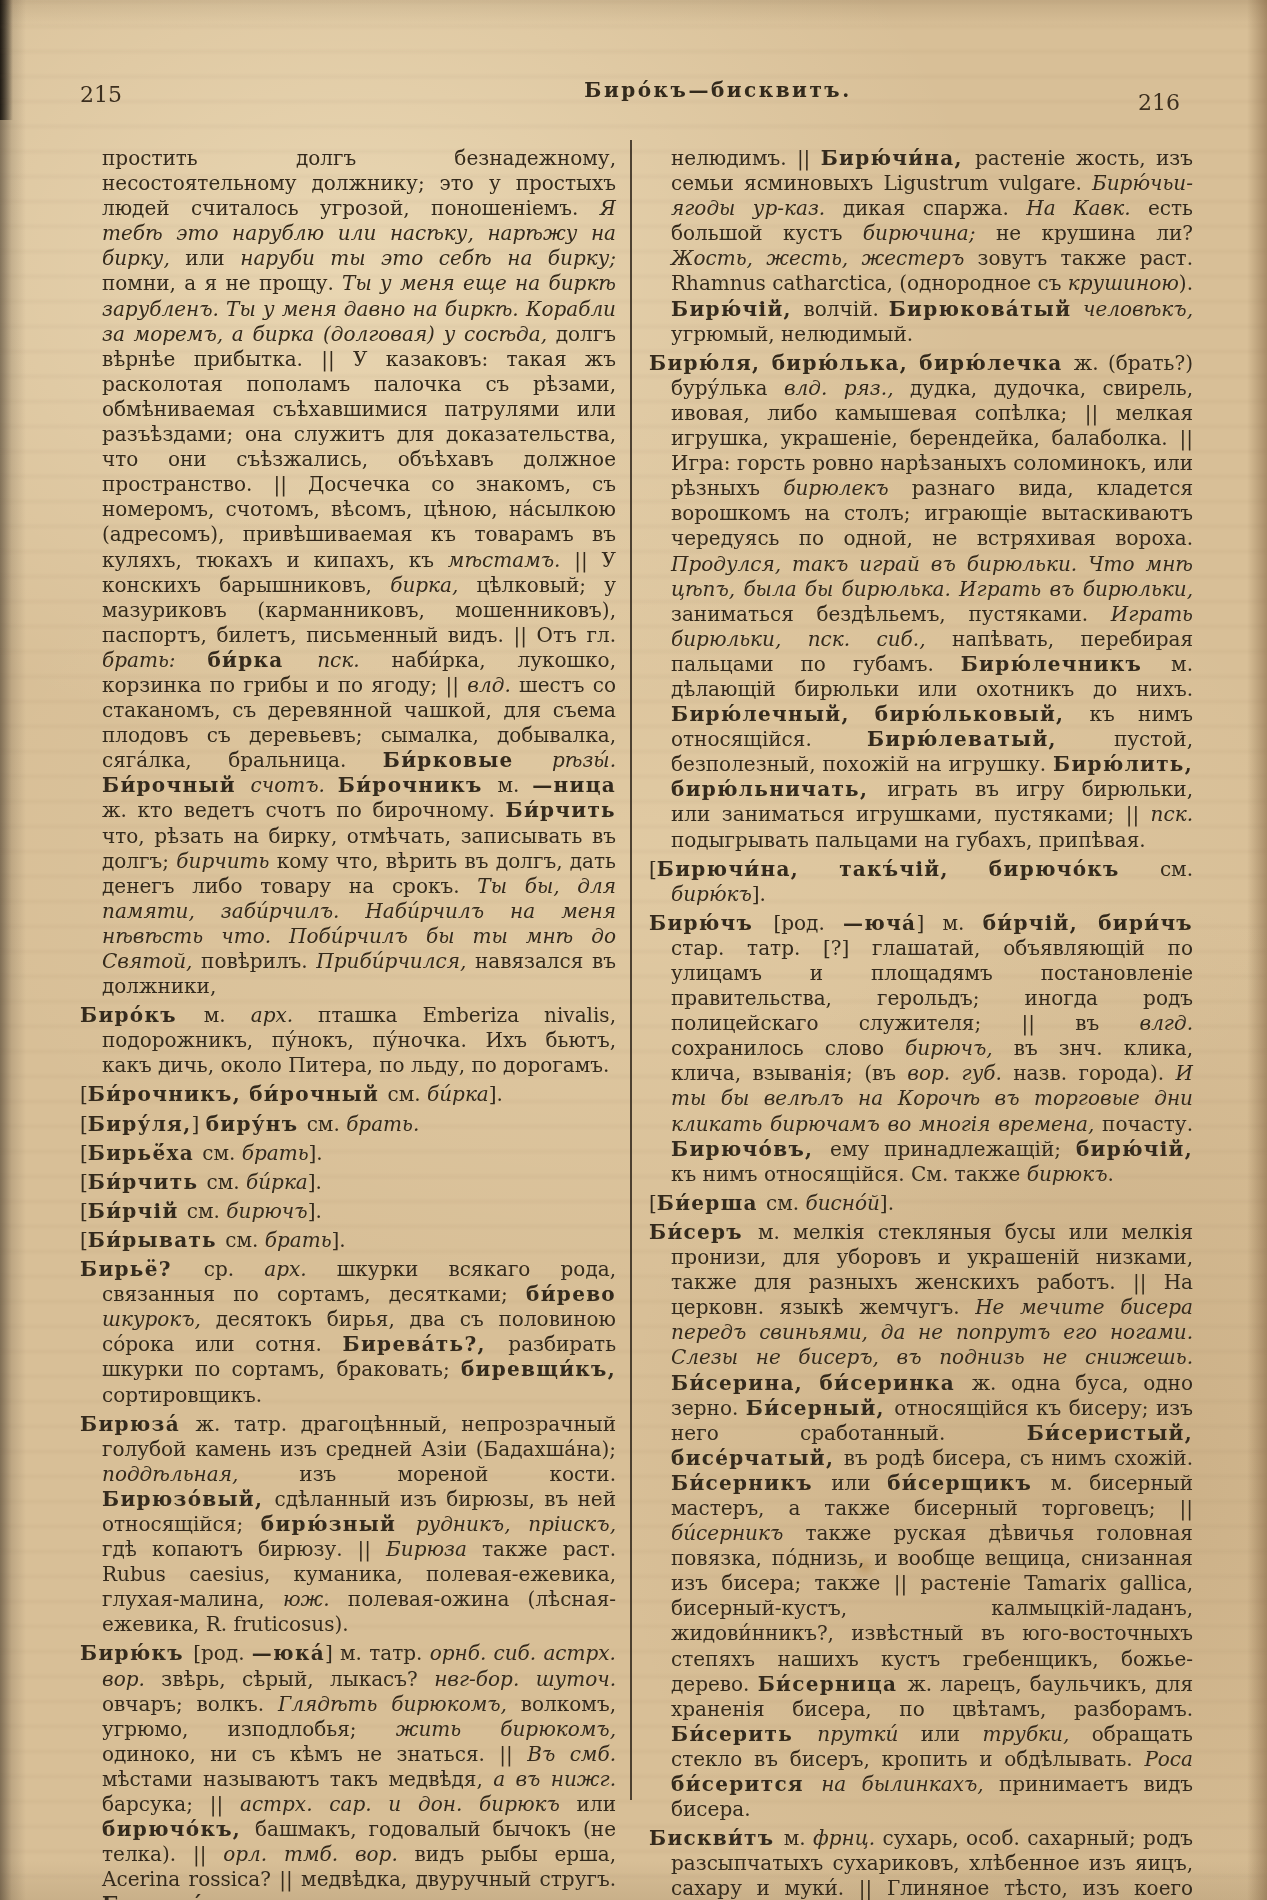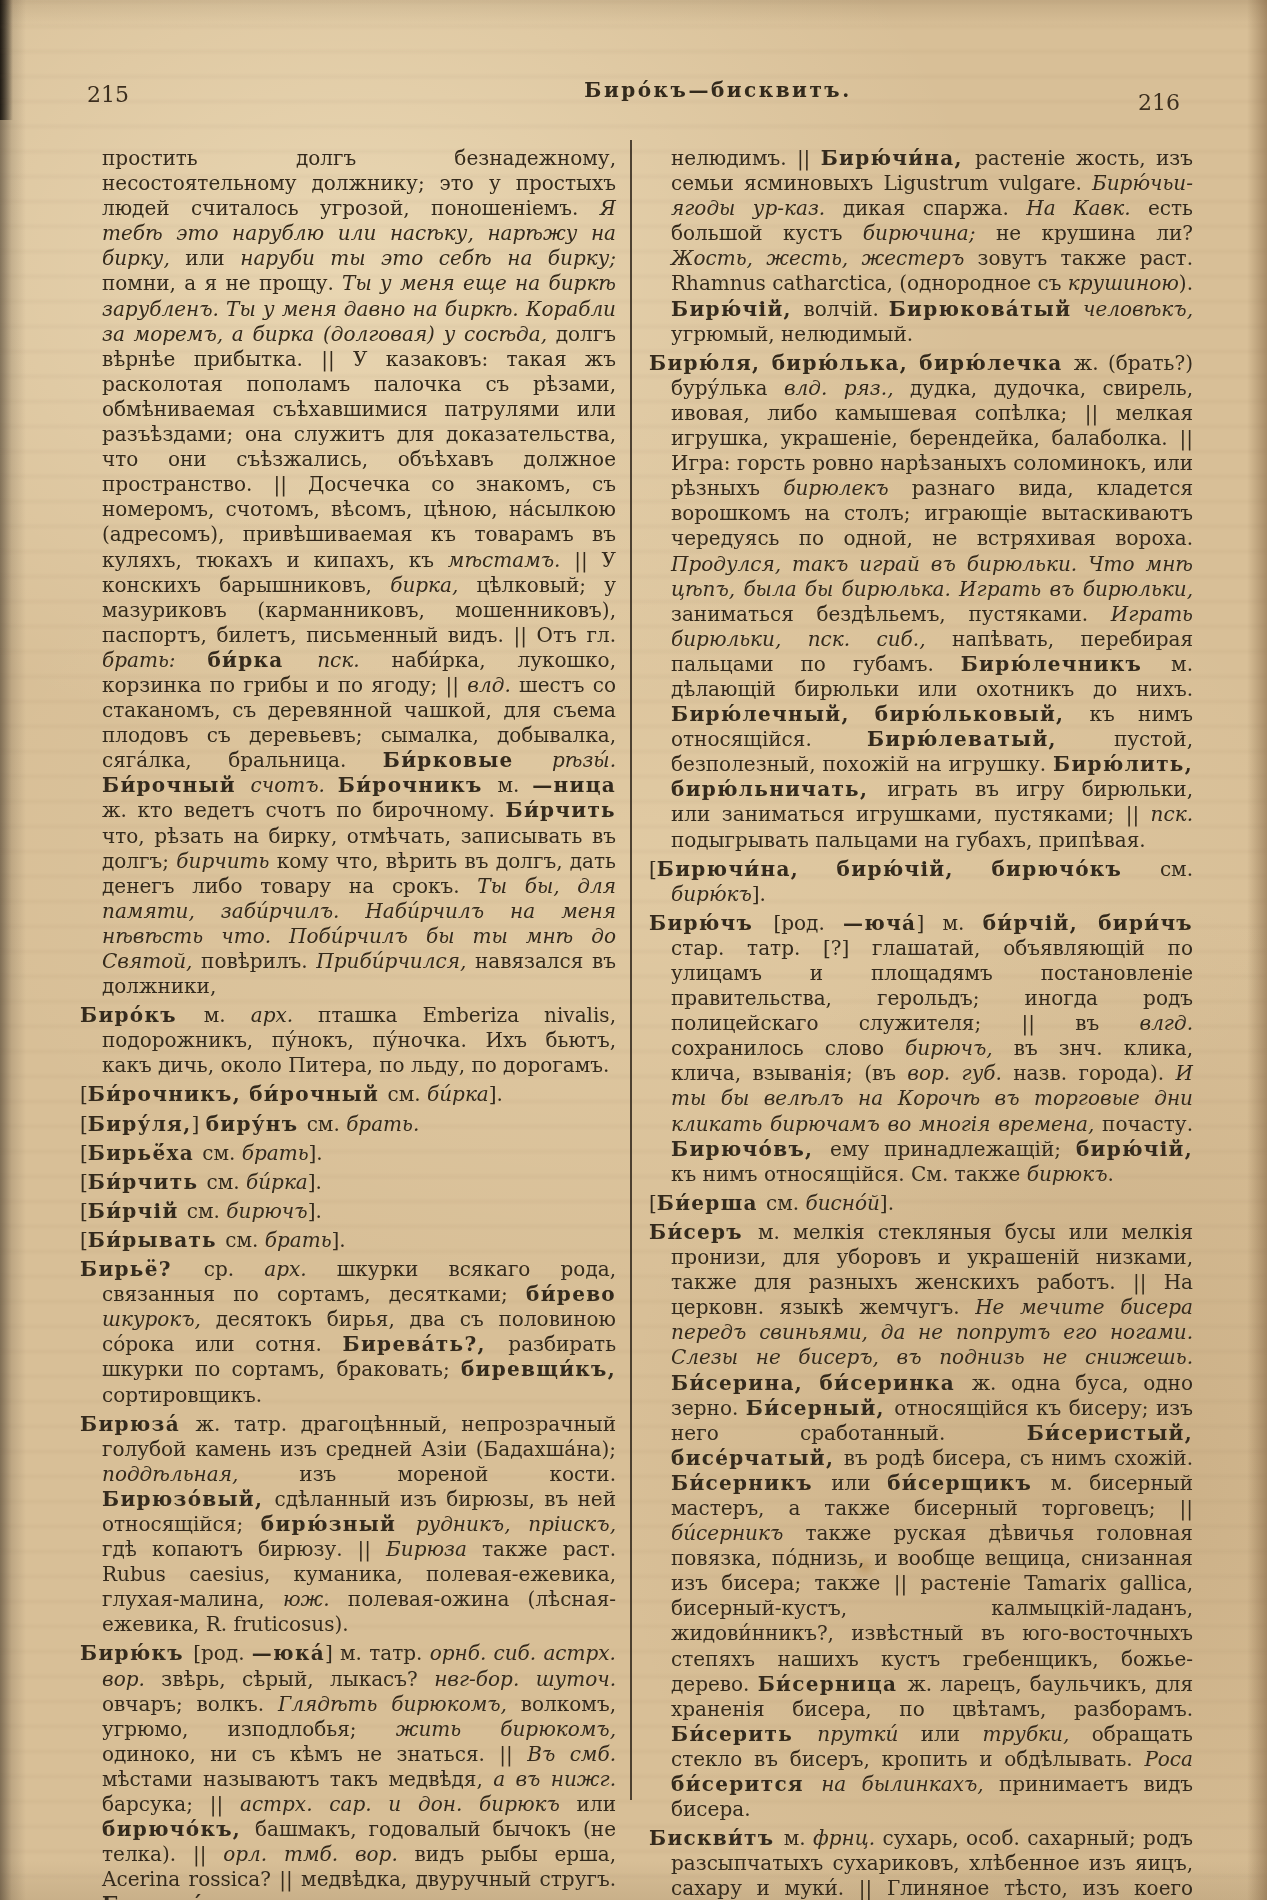--- a/index.html
+++ b/index.html
@@ -30,21 +30,21 @@
   .showthrough{
     position:absolute;left:0;top:0;right:0;bottom:0;pointer-events:none;
     background:repeating-linear-gradient(180deg, rgba(112,88,60,0.045) 0 3px, rgba(112,88,60,0) 3px 25px);
     filter:blur(1.2px);
   }
   .stain{
     position:absolute;left:852px;top:1556px;width:26px;height:22px;border-radius:50%;
     background:radial-gradient(ellipse at center, rgba(160,110,40,0.35), rgba(160,110,40,0) 70%);
   }
   .pagenum{position:absolute;font-size:22px;color:#3c2f1f;}
-  .pagenum-left{left:87px;top:82px;}
+  .pagenum-left{left:80px;top:82px;}
   .pagenum-right{left:1138px;top:90px;}
   .running-title{
     position:absolute;top:78px;left:718px;transform:translateX(-50%);
     font-size:20px;font-weight:bold;letter-spacing:2.5px;color:#332a1c;white-space:nowrap;
   }
   .divider{
     position:absolute;left:630px;top:140px;width:2px;height:1660px;
     background:rgba(45,35,24,0.82);
   }
   .col{
@@ -81,18 +81,18 @@
     <p class="para entry"><span>[</span><span class="bd">Би́рчить </span><span>см. </span><span class="it">би́рка</span><span>].</span></p>
     <p class="para entry"><span>[</span><span class="bd">Би́рчій </span><span>см. </span><span class="it">бирючъ</span><span>].</span></p>
     <p class="para entry"><span>[</span><span class="bd">Би́рывать </span><span>см. </span><span class="it">брать</span><span>].</span></p>
     <p class="para entry"><span class="bd">Бирьё? </span><span>ср. </span><span class="it">арх. </span><span>шкурки всякаго рода, связанныя по сортамъ, десятками; </span><span class="bd">би́рево </span><span class="it">шкурокъ, </span><span>десятокъ бирья, два съ половиною со́рока или сотня. </span><span class="bd">Бирева́ть?, </span><span>разбирать шкурки по сортамъ, браковать; </span><span class="bd">биревщи́къ, </span><span>сортировщикъ.</span></p>
     <p class="para entry"><span class="bd">Бирюза́ </span><span>ж. татр. драгоцѣнный, непрозрачный голубой камень изъ средней Азіи (Бадахша́на); </span><span class="it">поддѣльная, </span><span>изъ мореной кости. </span><span class="bd">Бирюзо́вый, </span><span>сдѣланный изъ бирюзы, въ ней относящійся; </span><span class="bd">бирю́зный </span><span class="it">рудникъ, пріискъ, </span><span>гдѣ копаютъ бирюзу. || </span><span class="it">Бирюза </span><span>также раст. Rubus caesius, куманика, полевая-ежевика, глухая-малина, </span><span class="it">юж. </span><span>полевая-ожина (лѣсная-ежевика, R. fruticosus).</span></p>
     <p class="para entry"><span class="bd">Бирю́къ </span><span>[род. </span><span class="bd">—юка́</span><span>] м. татр. </span><span class="it">орнб. сиб. астрх. вор. </span><span>звѣрь, сѣрый, лыкасъ? </span><span class="it">нвг-бор. шуточ. </span><span>овчаръ; волкъ. </span><span class="it">Глядѣть бирюкомъ, </span><span>волкомъ, угрюмо, изподлобья; </span><span class="it">жить бирюкомъ, </span><span>одиноко, ни съ кѣмъ не знаться. || </span><span class="it">Въ смб. </span><span>мѣстами называютъ такъ медвѣдя, </span><span class="it">а въ нижг. </span><span>барсука; || </span><span class="it">астрх. сар. и дон. бирюкъ </span><span>или </span><span class="bd">бирючо́къ, </span><span>башмакъ, годовалый бычокъ (не телка). || </span><span class="it">орл. тмб. вор. </span><span>видъ рыбы ерша, Acerina rossica? || медвѣдка, двуручный стругъ. </span><span class="bd">Бирючи́на </span><span>м. увел. </span></p>
   </div>
 <div class="col" id="col-right">
     <p class="para cont"><span>нелюдимъ. || </span><span class="bd">Бирю́чи́на, </span><span>растеніе жость, изъ семьи ясминовыхъ Ligustrum vulgare. </span><span class="it">Бирю́чьи-ягоды ур-каз. </span><span>дикая спаржа. </span><span class="it">На Кавк. </span><span>есть большой кустъ </span><span class="it">бирючина; </span><span>не крушина ли? </span><span class="it">Жость, жесть, жестеръ </span><span>зовутъ также раст. Rhamnus catharctica, (однородное съ </span><span class="it">крушиною</span><span>). </span><span class="bd">Бирю́чій, </span><span>волчій. </span><span class="bd">Бирюкова́тый </span><span class="it">человѣкъ, </span><span>угрюмый, нелюдимый.</span></p>
     <p class="para entry"><span class="bd">Бирю́ля, бирю́лька, бирю́лечка </span><span>ж. (брать?) буру́лька </span><span class="it">влд. ряз., </span><span>дудка, дудочка, свирель, ивовая, либо камышевая сопѣлка; || мелкая игрушка, украшеніе, берендейка, балаболка. || Игра: горсть ровно нарѣзаныхъ соломинокъ, или рѣзныхъ </span><span class="it">бирюлекъ </span><span>разнаго вида, кладется ворошкомъ на столъ; играющіе вытаскиваютъ чередуясь по одной, не встряхивая вороха. </span><span class="it">Продулся, такъ играй въ бирюльки. Что мнѣ цѣпъ, была бы бирюлька. Играть въ бирюльки, </span><span>заниматься бездѣльемъ, пустяками. </span><span class="it">Играть бирюльки, пск. сиб., </span><span>напѣвать, перебирая пальцами по губамъ. </span><span class="bd">Бирю́лечникъ </span><span>м. дѣлающій бирюльки или охотникъ до нихъ. </span><span class="bd">Бирю́лечный, бирю́льковый, </span><span>къ нимъ относящійся. </span><span class="bd">Бирю́леватый, </span><span>пустой, безполезный, похожій на игрушку. </span><span class="bd">Бирю́лить, бирю́льничать, </span><span>играть въ игру бирюльки, или заниматься игрушками, пустяками; || </span><span class="it">пск. </span><span>подыгрывать пальцами на губахъ, припѣвая.</span></p>
-    <p class="para entry"><span>[</span><span class="bd">Бирючи́на, бирю́чій, бирючо́къ </span><span>см. </span><span class="it">бирю́къ</span><span>].</span></p>
+    <p class="para entry"><span>[</span><span class="bd">Бирючи́на, такъ́чій, бирючо́къ </span><span>см. </span><span class="it">бирю́къ</span><span>].</span></p>
     <p class="para entry"><span class="bd">Бирю́чъ </span><span>[род. </span><span class="bd">—юча́</span><span>] м. </span><span class="bd">би́рчій, бири́чъ </span><span>стар. татр. [?] глашатай, объявляющій по улицамъ и площадямъ постановленіе правительства, герольдъ; иногда родъ полицейскаго служителя; || въ </span><span class="it">влгд. </span><span>сохранилось слово </span><span class="it">бирючъ, </span><span>въ знч. клика, клича, взыванія; (въ </span><span class="it">вор. губ. </span><span>назв. города). </span><span class="it">И ты бы велѣлъ на Корочѣ въ торговые дни кликать бирючамъ во многія времена, </span><span>почасту. </span><span class="bd">Бирючо́въ, </span><span>ему принадлежащій; </span><span class="bd">бирю́чій, </span><span>къ нимъ относящійся. См. также </span><span class="it">бирюкъ</span><span>.</span></p>
     <p class="para entry"><span>[</span><span class="bd">Би́ерша </span><span>см. </span><span class="it">бисно́й</span><span>].</span></p>
     <p class="para entry"><span class="bd">Би́серъ </span><span>м. мелкія стекляныя бусы или мелкія пронизи, для уборовъ и украшеній низками, также для разныхъ женскихъ работъ. || На церковн. языкѣ жемчугъ. </span><span class="it">Не мечите бисера передъ свиньями, да не попрутъ его ногами. Слезы не бисеръ, въ поднизь не снижешь. </span><span class="bd">Би́серина, би́серинка </span><span>ж. одна буса, одно зерно. </span><span class="bd">Би́серный, </span><span>относящійся къ бисеру; изъ него сработанный. </span><span class="bd">Би́серистый, бисе́рчатый, </span><span>въ родѣ бисера, съ нимъ схожій. </span><span class="bd">Би́серникъ </span><span>или </span><span class="bd">би́серщикъ </span><span>м. бисерный мастеръ, а также бисерный торговецъ; || </span><span class="it">би́серникъ </span><span>также руская дѣвичья головная повязка, по́днизь, и вообще вещица, снизанная изъ бисера; также || растеніе Tamarix gallica, бисерный-кустъ, калмыцкій-ладанъ, жидови́нникъ?, извѣстный въ юго-восточныхъ степяхъ нашихъ кустъ гребенщикъ, божье-дерево. </span><span class="bd">Би́серница </span><span>ж. ларецъ, баульчикъ, для храненія бисера, по цвѣтамъ, разборамъ. </span><span class="bd">Би́серить </span><span class="it">прутки́ </span><span>или </span><span class="it">трубки, </span><span>обращать стекло въ бисеръ, кропить и обдѣлывать. </span><span class="it">Роса </span><span class="bd">би́серится </span><span class="it">на былинкахъ, </span><span>принимаетъ видъ бисера.</span></p>
     <p class="para entry"><span class="bd">Бискви́тъ </span><span>м. </span><span class="it">фрнц. </span><span>сухарь, особ. сахарный; родъ разсыпчатыхъ сухариковъ, хлѣбенное изъ яицъ, сахару и муки́. || Глиняное тѣсто, изъ коего дѣлаютъ разныя вещи, вынимая ихъ изъ печи послѣ перваго обжига, безъ поливы. </span><span class="bd">Бисквит-</span></p>
   </div>
 
 </body></html>

